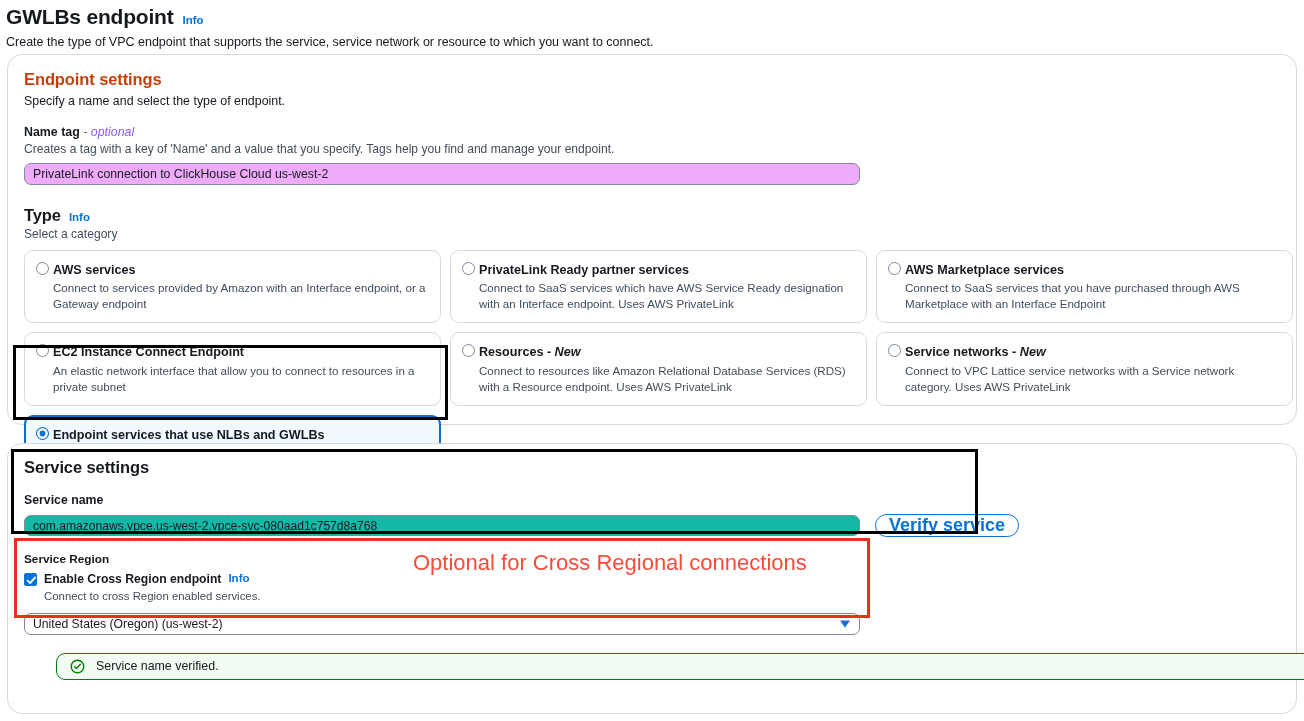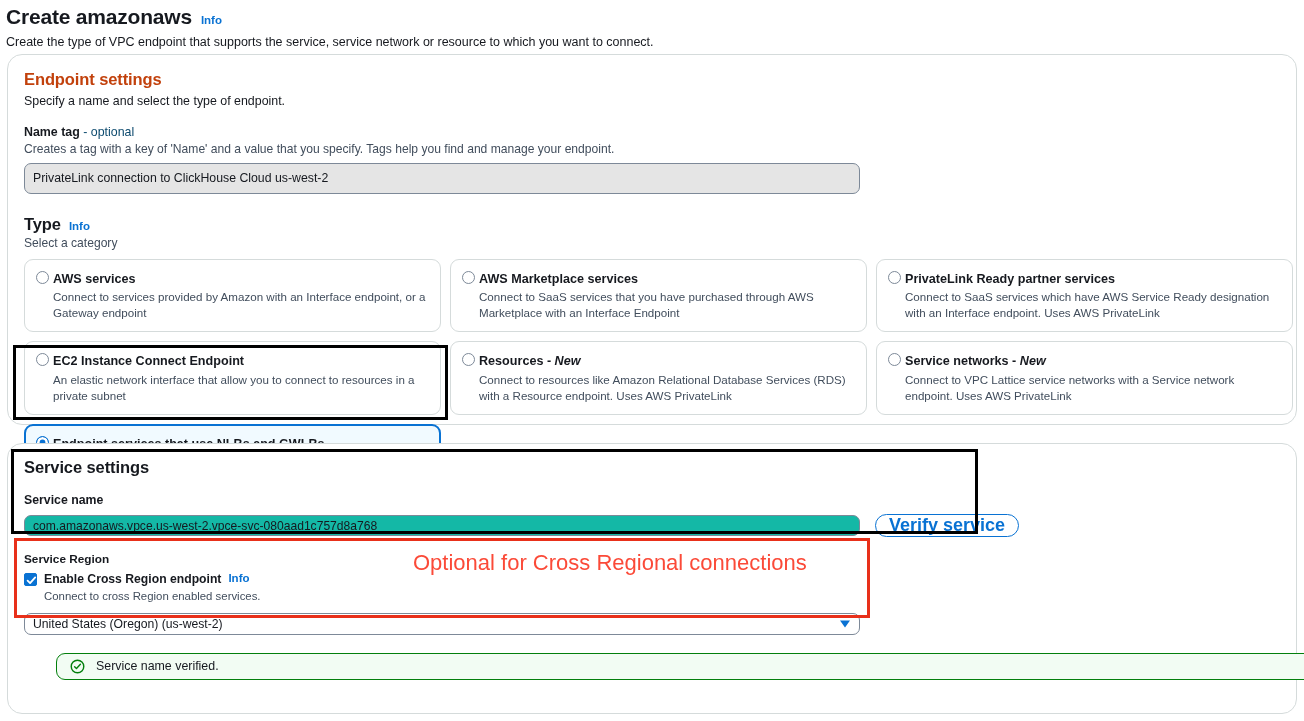--- a/index.html
+++ b/index.html
@@ -38,33 +38,33 @@
 
   .section-title {
     font-size: 16.5px; font-weight: bold; color: #c2410c;
     letter-spacing: -0.1px; line-height: 1.25;
   }
   .section-desc { font-size: 12.4px; color: #16191f; margin-top: 4px; }
 
   .field-label {
     font-size: 12.4px; font-weight: bold; color: #16191f; margin-top: 17px;
   }
-  .field-label .opt { font-weight: normal; color: #0c4a6e; }
+  .field-label .opt { font-weight: normal; font-style: italic; color: #8b5cf6; }
   .field-hint { font-size: 12.1px; color: #414d5c; margin-top: 3px; }
 
   .text-input {
     display: block;
     margin-top: 7px;
-    height: 31px;
+    height: 22px;
     width: 836px;
     padding: 0 8px;
     font-size: 12.3px;
     font-family: "Liberation Sans", sans-serif;
     color: #16191f;
-    background: #e5e5e5;
+    background: #f0abfc;
     border: 1px solid #7d8998;
     border-radius: 7px;
     outline: none;
   }
 
   
   .type-head { display: flex; align-items: baseline; gap: 8px; margin-top: 21px; }
   .type-head .h { font-size: 16.5px; font-weight: bold; letter-spacing: -0.1px; }
   .type-sub { font-size: 12.1px; color: #414d5c; margin-top: 2px; }
 
@@ -207,21 +207,21 @@
   .alert-info    { background: #f1faff; border: 1px solid #0972d3; color: #16191f; margin-top: 10px; }
   .alert-icon { flex: 0 0 auto; display: flex; align-items: center; }
 </style>
 </head>
 <body>
 
 <div class="page">
 
   <div class="page-head">
     <div class="page-title-row">
-      <div class="page-title">Create amazonaws</div>
+      <div class="page-title">GWLBs endpoint</div>
       <span class="info-link">Info</span>
     </div>
     <div class="page-desc">Create the type of VPC endpoint that supports the service, service network or resource to which you want to connect.</div>
   </div>
 
   <div class="panel" id="panel-endpoint">
     <div class="panel-inner">
       <div class="section-title">Endpoint settings</div>
       <div class="section-desc">Specify a name and select the type of endpoint.</div>
 
@@ -247,40 +247,40 @@
               <span class="rcard-title">AWS services</span>
               <div class="rcard-desc">Connect to services provided by Amazon with an Interface endpoint, or a Gateway endpoint</div>
             </span>
           </div>
         </div>
 
         <div class="rcard">
           <div class="rcard-row">
             <span class="radio"></span>
             <span class="rcard-text">
+              <span class="rcard-title">PrivateLink Ready partner services</span>
+              <div class="rcard-desc">Connect to SaaS services which have AWS Service Ready designation with an Interface endpoint. Uses AWS PrivateLink</div>
+            </span>
+          </div>
+        </div>
+
+        <div class="rcard">
+          <div class="rcard-row">
+            <span class="radio"></span>
+            <span class="rcard-text">
               <span class="rcard-title">AWS Marketplace services</span>
               <div class="rcard-desc">Connect to SaaS services that you have purchased through AWS Marketplace with an Interface Endpoint</div>
             </span>
           </div>
         </div>
 
         <div class="rcard">
           <div class="rcard-row">
             <span class="radio"></span>
             <span class="rcard-text">
-              <span class="rcard-title">PrivateLink Ready partner services</span>
-              <div class="rcard-desc">Connect to SaaS services which have AWS Service Ready designation with an Interface endpoint. Uses AWS PrivateLink</div>
-            </span>
-          </div>
-        </div>
-
-        <div class="rcard">
-          <div class="rcard-row">
-            <span class="radio"></span>
-            <span class="rcard-text">
               <span class="rcard-title">EC2 Instance Connect Endpoint</span>
               <div class="rcard-desc">An elastic network interface that allow you to connect to resources in a private subnet</div>
             </span>
           </div>
         </div>
 
         <div class="rcard">
           <div class="rcard-row">
             <span class="radio"></span>
             <span class="rcard-text">
@@ -288,21 +288,21 @@
               <div class="rcard-desc">Connect to resources like Amazon Relational Database Services (RDS) with a Resource endpoint. Uses AWS PrivateLink</div>
             </span>
           </div>
         </div>
 
         <div class="rcard">
           <div class="rcard-row">
             <span class="radio"></span>
             <span class="rcard-text">
               <span class="rcard-title">Service networks - <span class="new">New</span></span>
-              <div class="rcard-desc">Connect to VPC Lattice service networks with a Service network endpoint. Uses AWS PrivateLink</div>
+              <div class="rcard-desc">Connect to VPC Lattice service networks with a Service network category. Uses AWS PrivateLink</div>
             </span>
           </div>
         </div>
 
         <div class="rcard selected">
           <div class="rcard-row">
             <span class="radio on"></span>
             <span class="rcard-text">
               <span class="rcard-title">Endpoint services that use NLBs and GWLBs</span>
               <div class="rcard-desc">Find services shared with you by service name. Connect to a Network LoadBalancer (NLB) service with an Interface endpoint or to a Gateway LoadBalancer (GWLB) service with a Gateway Load Balancer endpoint</div>

